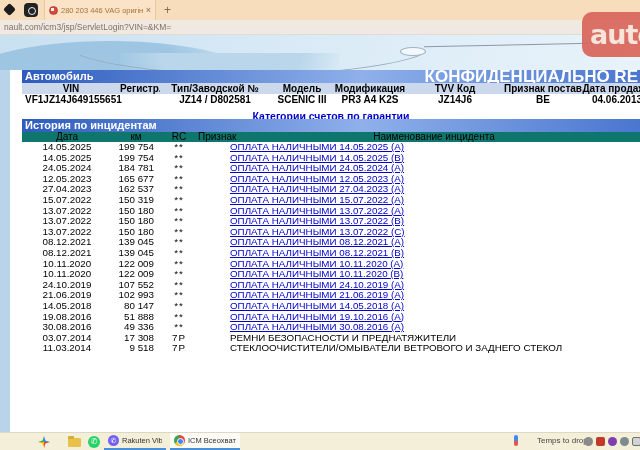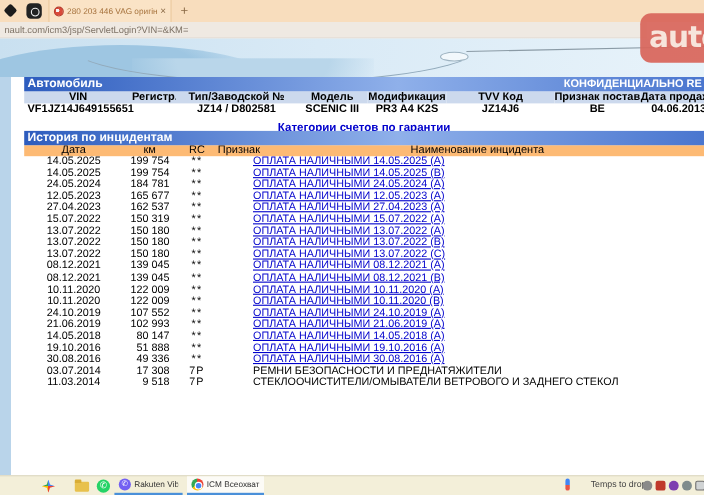--- a/index.html
+++ b/index.html
@@ -101,38 +101,38 @@
     background:#fff;
     padding-left:12px;
   }
   .section-bar {
     height:13px; line-height:13px;
     background:linear-gradient(90deg,#2d5cbe 0%,#8fb0ea 55%,#4a76cf 100%);
     color:#fff; font-weight:bold; font-size:11px; padding-left:3px;
     position:relative; white-space:nowrap; overflow:hidden;
   }
   .confidential {
-    position:absolute; right:2px; top:0; font-weight:bold; font-size:10px; color:#fff;
+    position:absolute; right:2px; top:0; font-weight:bold; font-size:17px; color:#fff;
   }
   .veh-grid {
     display:grid; grid-template-columns:98px 40px 110px 64px 72px 98px 78px 70px;font-weight:bold;
   }
   .veh-grid .cell {
     font-size:10px; height:11px; line-height:11px; text-align:center;
     white-space:nowrap; overflow:visible;
   }
   .veh-head .cell { background:#ccd9ed; }
   .veh-vals .cell.vin-val { text-align:left; padding-left:3px; }
   .warranty-row { height:14px; text-align:center; padding-top:1px; }
   .warranty-link {
     font-size:10.5px; font-weight:bold; color:#0000cc; text-decoration:underline;
   }
   .inc-head {
     display:grid; grid-template-columns:90px 48px 38px 30px 1fr;
-    background:#fdba74;
+    background:#0f766e;
   }
   .inc-head .cell {
     font-size:10px; height:10px; line-height:10px; text-align:center; white-space:nowrap;
   }
   .inc-rows { }
   .inc-row {
     display:grid; grid-template-columns:90px 48px 38px 30px 1fr;
     height:10.6px;
   }
   .inc-row span, .inc-row a {
@@ -385,21 +385,21 @@
         <span class="c-name"><a href="#">ОПЛАТА НАЛИЧНЫМИ 21.06.2019 (A)</a></span>
       </div>
       <div class="inc-row">
         <span class="c-date">14.05.2018</span>
         <span class="c-km">80 147</span>
         <span class="c-rc">**</span>
         <span class="c-priz"></span>
         <span class="c-name"><a href="#">ОПЛАТА НАЛИЧНЫМИ 14.05.2018 (A)</a></span>
       </div>
       <div class="inc-row">
-        <span class="c-date">19.10.2016</span>
+        <span class="c-date">19.08.2016</span>
         <span class="c-km">51 888</span>
         <span class="c-rc">**</span>
         <span class="c-priz"></span>
         <span class="c-name"><a href="#">ОПЛАТА НАЛИЧНЫМИ 19.10.2016 (A)</a></span>
       </div>
       <div class="inc-row">
         <span class="c-date">30.08.2016</span>
         <span class="c-km">49 336</span>
         <span class="c-rc">**</span>
         <span class="c-priz"></span>

